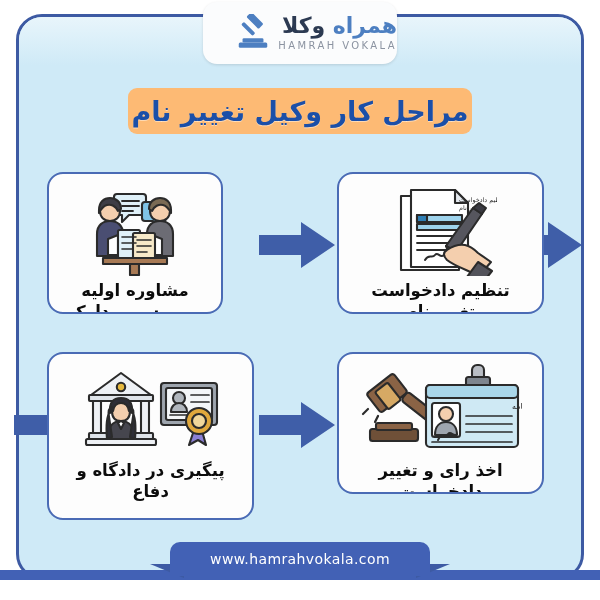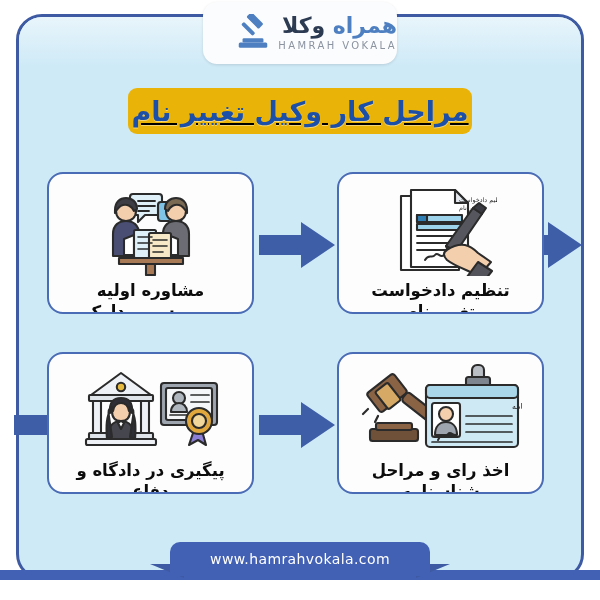--- a/index.html
+++ b/index.html
@@ -41,22 +41,22 @@
   .logo-fa .accent{color:#4d7fc1;}
   .logo-en{
     font-size:10px;color:#8b93a1;letter-spacing:2.4px;margin-top:4px;
     font-weight:normal;
   }
   .logo-gavel{width:38px;height:38px;display:block;}
 
   
   .title-band{
     position:absolute;left:128px;top:88px;width:344px;height:46px;
-    background:#eab308;border-radius:9px;
-    display:flex;align-items:center;justify-content:center;text-decoration:underline;
+    background:#fdba74;border-radius:9px;
+    display:flex;align-items:center;justify-content:center;
   }
   .title-text{
     direction:rtl;
     font-size:27px;font-weight:bold;color:#1b4fa8;
     text-shadow:0 1px 0 rgba(255,255,255,.45);
     white-space:nowrap;
   }
 
   
   .card{
@@ -78,23 +78,23 @@
   .card-art svg{display:block;}
   .card-label{
     direction:rtl;text-align:center;
     font-size:16.5px;font-weight:bold;color:#0c0c0c;
     line-height:1.28;
     padding:0 8px 8px;
     margin-top:2px;
     white-space:pre-line;
   }
 
-  #card1{left:47px;top:172px;width:207px;height:142px;}
+  #card1{left:47px;top:172px;width:176px;height:142px;}
   #card2{left:337px;top:172px;width:207px;height:142px;}
-  #card3{left:47px;top:352px;width:207px;height:142px;}
+  #card3{left:47px;top:352px;width:207px;height:168px;}
   #card4{left:337px;top:352px;width:207px;height:142px;}
 
   
   .arrow{position:absolute;z-index:2;}
   #arrow1{left:259px;top:222px;width:76px;height:46px;}
   #arrow2{left:506px;top:222px;width:76px;height:46px;}
   #arrow3{left:259px;top:402px;width:76px;height:46px;}
   #arrow4{left:14px;top:402px;width:76px;height:46px;}
 
   
@@ -297,21 +297,21 @@
           <path d="M75 72 c0 -9 5 -13 11 -13 c6 0 11 4 11 13 z" fill="#9ea5ae"></path>
           <text x="152" y="46" font-family="DejaVu Sans, sans-serif" font-size="8" fill="#2b2b2b" stroke="none" text-anchor="end" direction="rtl">تولید شناسنامه</text>
           <line x1="106" y1="53" x2="152" y2="53" stroke-width="1.7"></line>
           <line x1="106" y1="61" x2="152" y2="61" stroke-width="1.7"></line>
           <line x1="106" y1="69" x2="152" y2="69" stroke-width="1.7"></line>
           <line x1="72" y1="79" x2="152" y2="79" stroke-width="1.7"></line>
           <path d="M78 77 c4 -8 7 -2 10 -6 c3 -4 6 4 9 0" fill="none" stroke-width="2"></path>
         </g>
       </svg>
     </div>
-    <div class="card-label">اخذ رای و مراحل شناسنامه</div>
+    <div class="card-label">اخذ رای و تغییر دادخواست</div>
   </div>
 
   <div class="arrow" id="arrow1">
     <svg width="76" height="46" viewBox="0 0 76 46">
       <path d="M0 13 h42 v-13 l34 23 l-34 23 v-13 h-42 z" fill="#3f5ea8"></path>
     </svg>
   </div>
   <div class="arrow" id="arrow2">
     <svg width="76" height="46" viewBox="0 0 76 46">
       <path d="M0 13 h42 v-13 l34 23 l-34 23 v-13 h-42 z" fill="#3f5ea8"></path>

